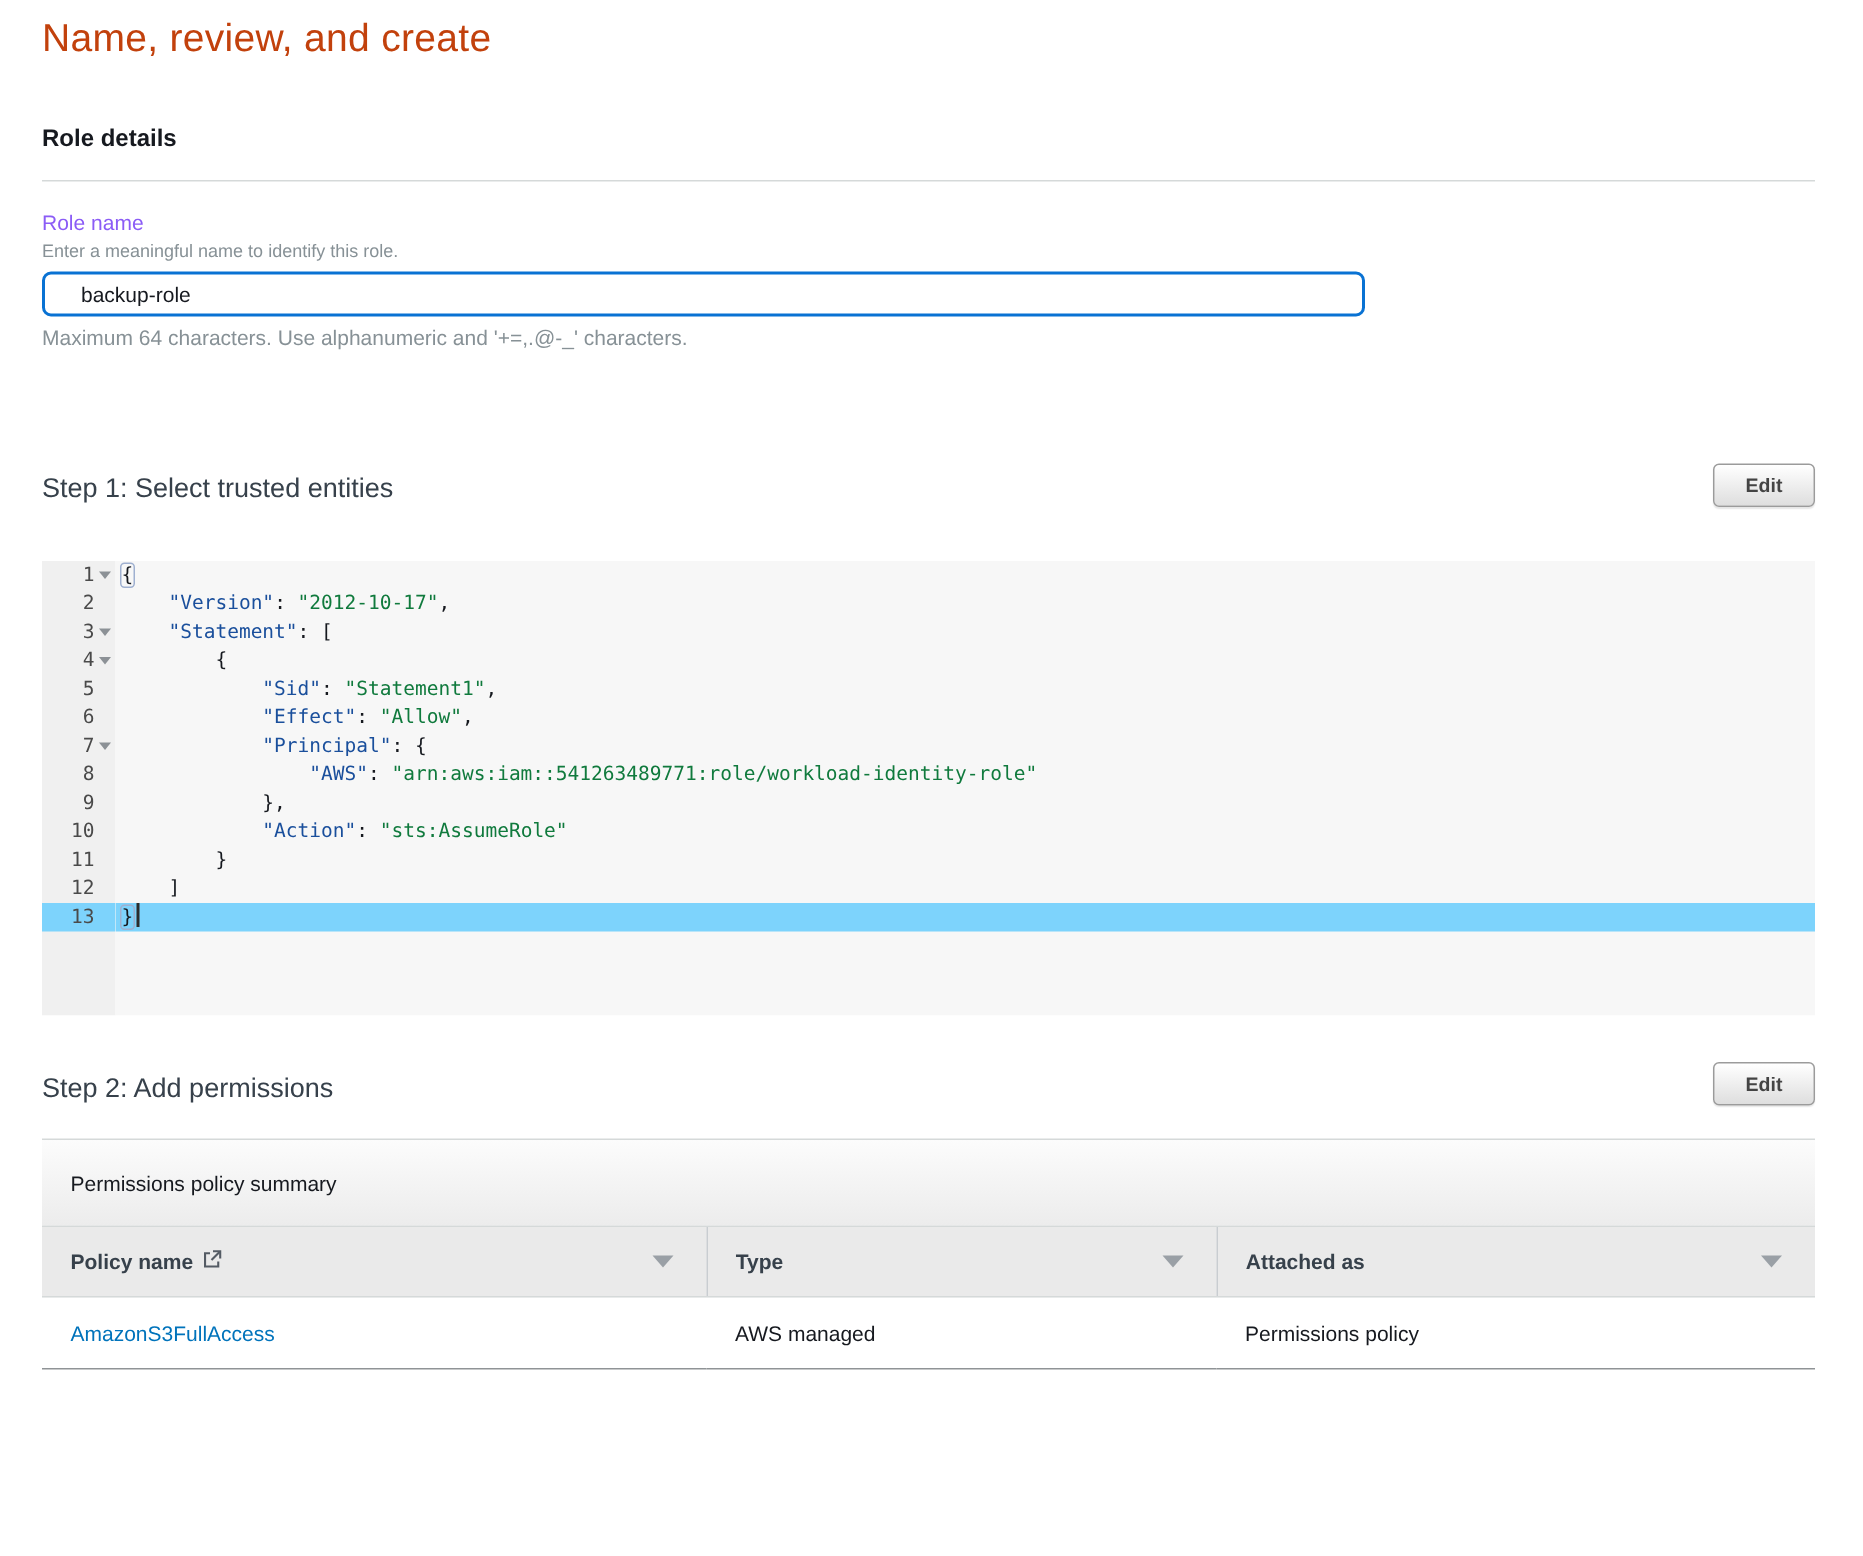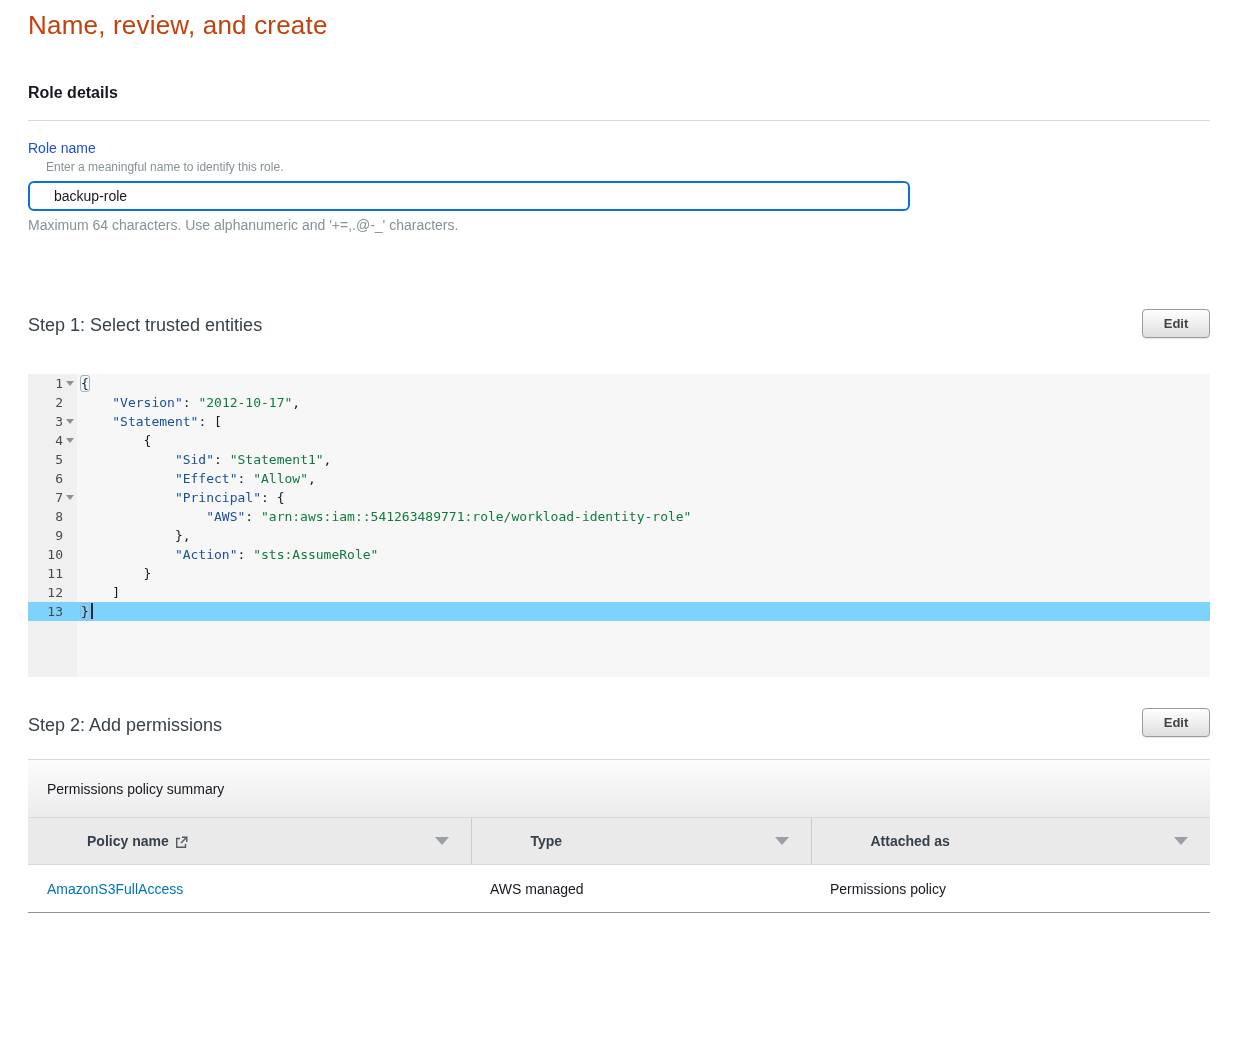--- a/index.html
+++ b/index.html
@@ -5,22 +5,22 @@
   * { box-sizing: border-box; margin: 0; padding: 0; }
   html, body { background: #ffffff; font-family: "Liberation Sans", sans-serif; color: #16191f; }
   .page { width: 1242px; min-height: 1037px; padding: 10px 32px 24px 28px; }
 
   .page-title { font-size: 26px; font-weight: 400; color: #c2410c; letter-spacing: 0.2px; }
 
   .section-heading { margin-top: 43px; font-size: 16px; font-weight: 700; color: #16191f; }
   .rule { border: none; border-top: 1px solid #d5d9d9; margin-top: 18px; }
 
   .field { margin-top: 19px; }
-  .field-label { font-size: 14px; color: #1d4ed8; }
-  .field-help { font-size: 12px; color: #879196; margin-top: 4px; margin-left: 18px; }
+  .field-label { font-size: 14px; color: #8b5cf6; }
+  .field-help { font-size: 12px; color: #879196; margin-top: 4px; }
   .field-hint { font-size: 14px; color: #879196; margin-top: 6px; }
 
   .text-input {
     display: block; width: 882px; height: 30px; margin-top: 7px;
     border: 2px solid #0972d3; border-radius: 6px; padding: 0 24px;
     font-size: 14px; font-family: "Liberation Sans", sans-serif; color: #16191f;
     outline: none; background: #fff;
   }
   .text-area {
     display: block; width: 882px; height: 67px; margin-top: 8px;
@@ -76,21 +76,21 @@
     text-align: left; padding: 0 14px 0 19px; border-top: 1px solid #d5d9d9; border-bottom: 1px solid #d5d9d9;
     cursor: pointer;
   }
   .tbl th .th-inner { display: flex; align-items: center; justify-content: space-between; }
   .tbl th + th { border-left: 1px solid #c9cdd1; }
   .col-1 { width: 443px; } .col-2 { width: 340px; }
   .tri-down { width: 0; height: 0; border-left: 7px solid transparent; border-right: 7px solid transparent; border-top: 8px solid #9aa0a6; margin-right: 8px; }
   .tbl td { height: 48px; font-size: 14px; color: #16191f; padding: 0 14px 0 19px; background: #fff; border-bottom: 1px solid #8f9396; }
   .policy-link { color: #0073bb; text-decoration: none; cursor: pointer; }
   .ext-link-icon { margin-left: 6px; vertical-align: -1px; }
-  .th-label { display: inline-flex; align-items: flex-end; margin-left: 40px; }
+  .th-label { display: inline-flex; align-items: flex-start; }
 </style>
 </head>
 <body>
 
 <div class="page">
 
   <h1 class="page-title">Name, review, and create</h1>
 
   <h2 class="section-heading">Role details</h2>
   <hr class="rule">

